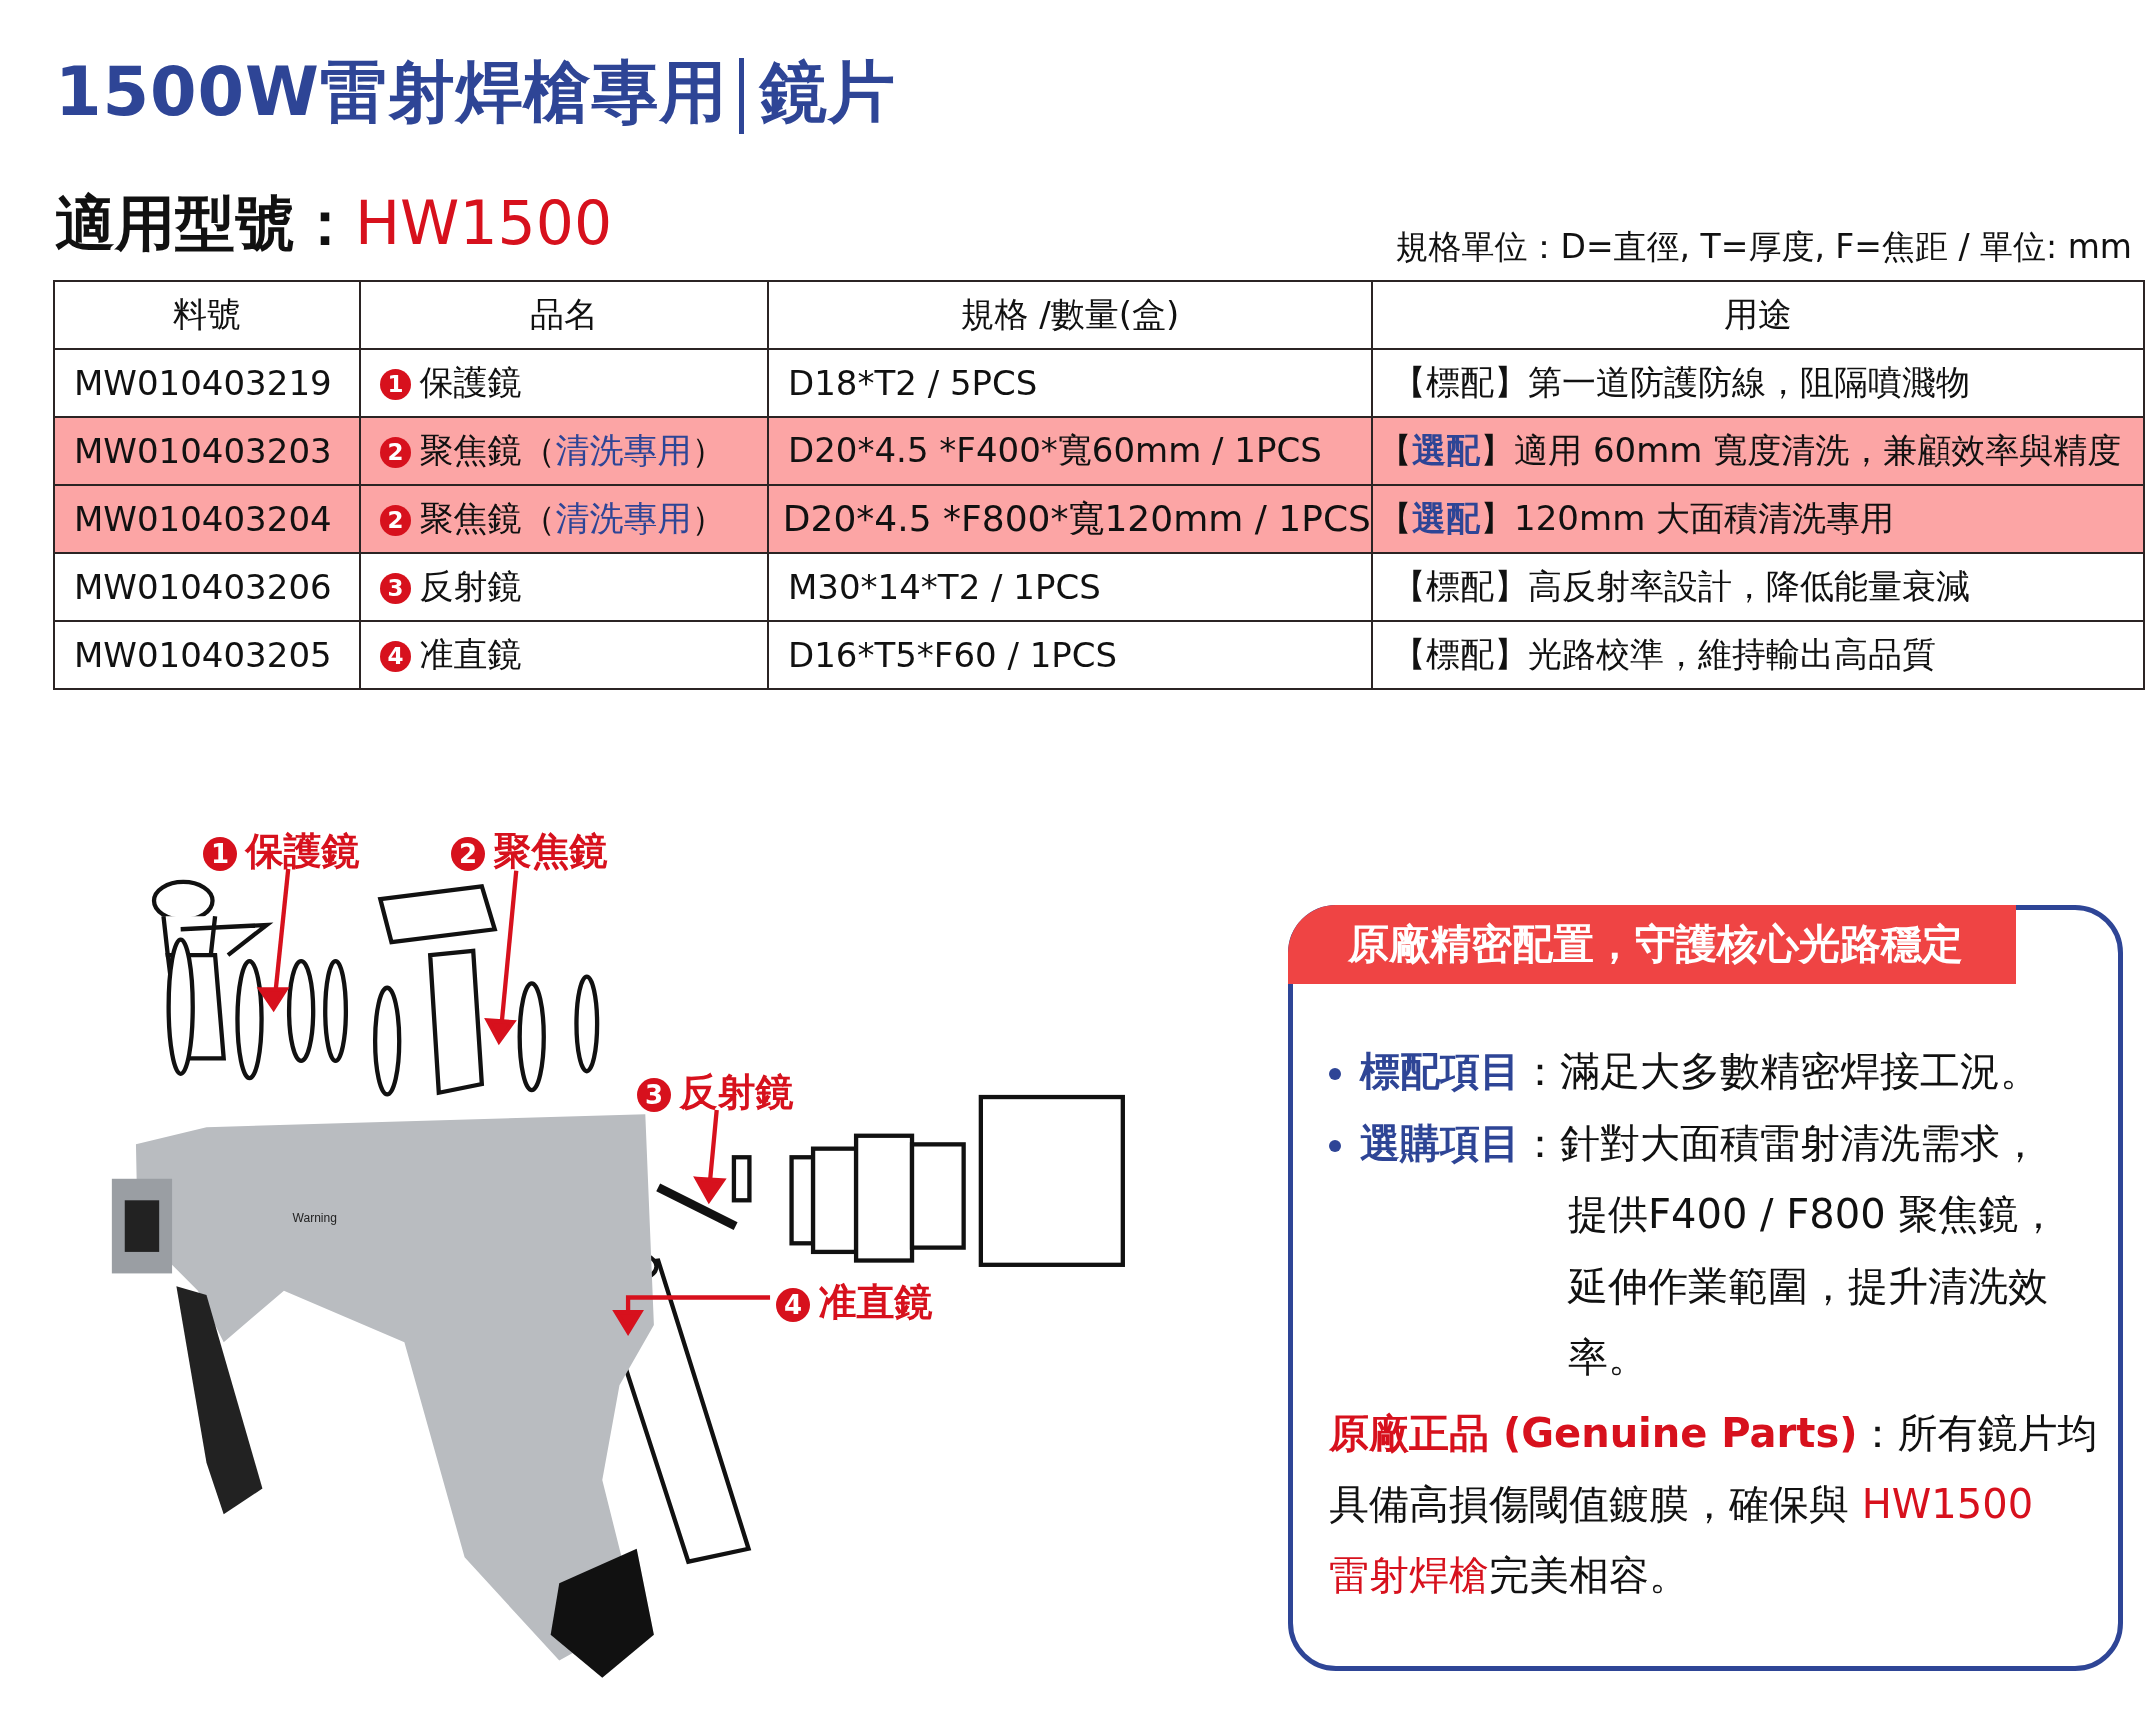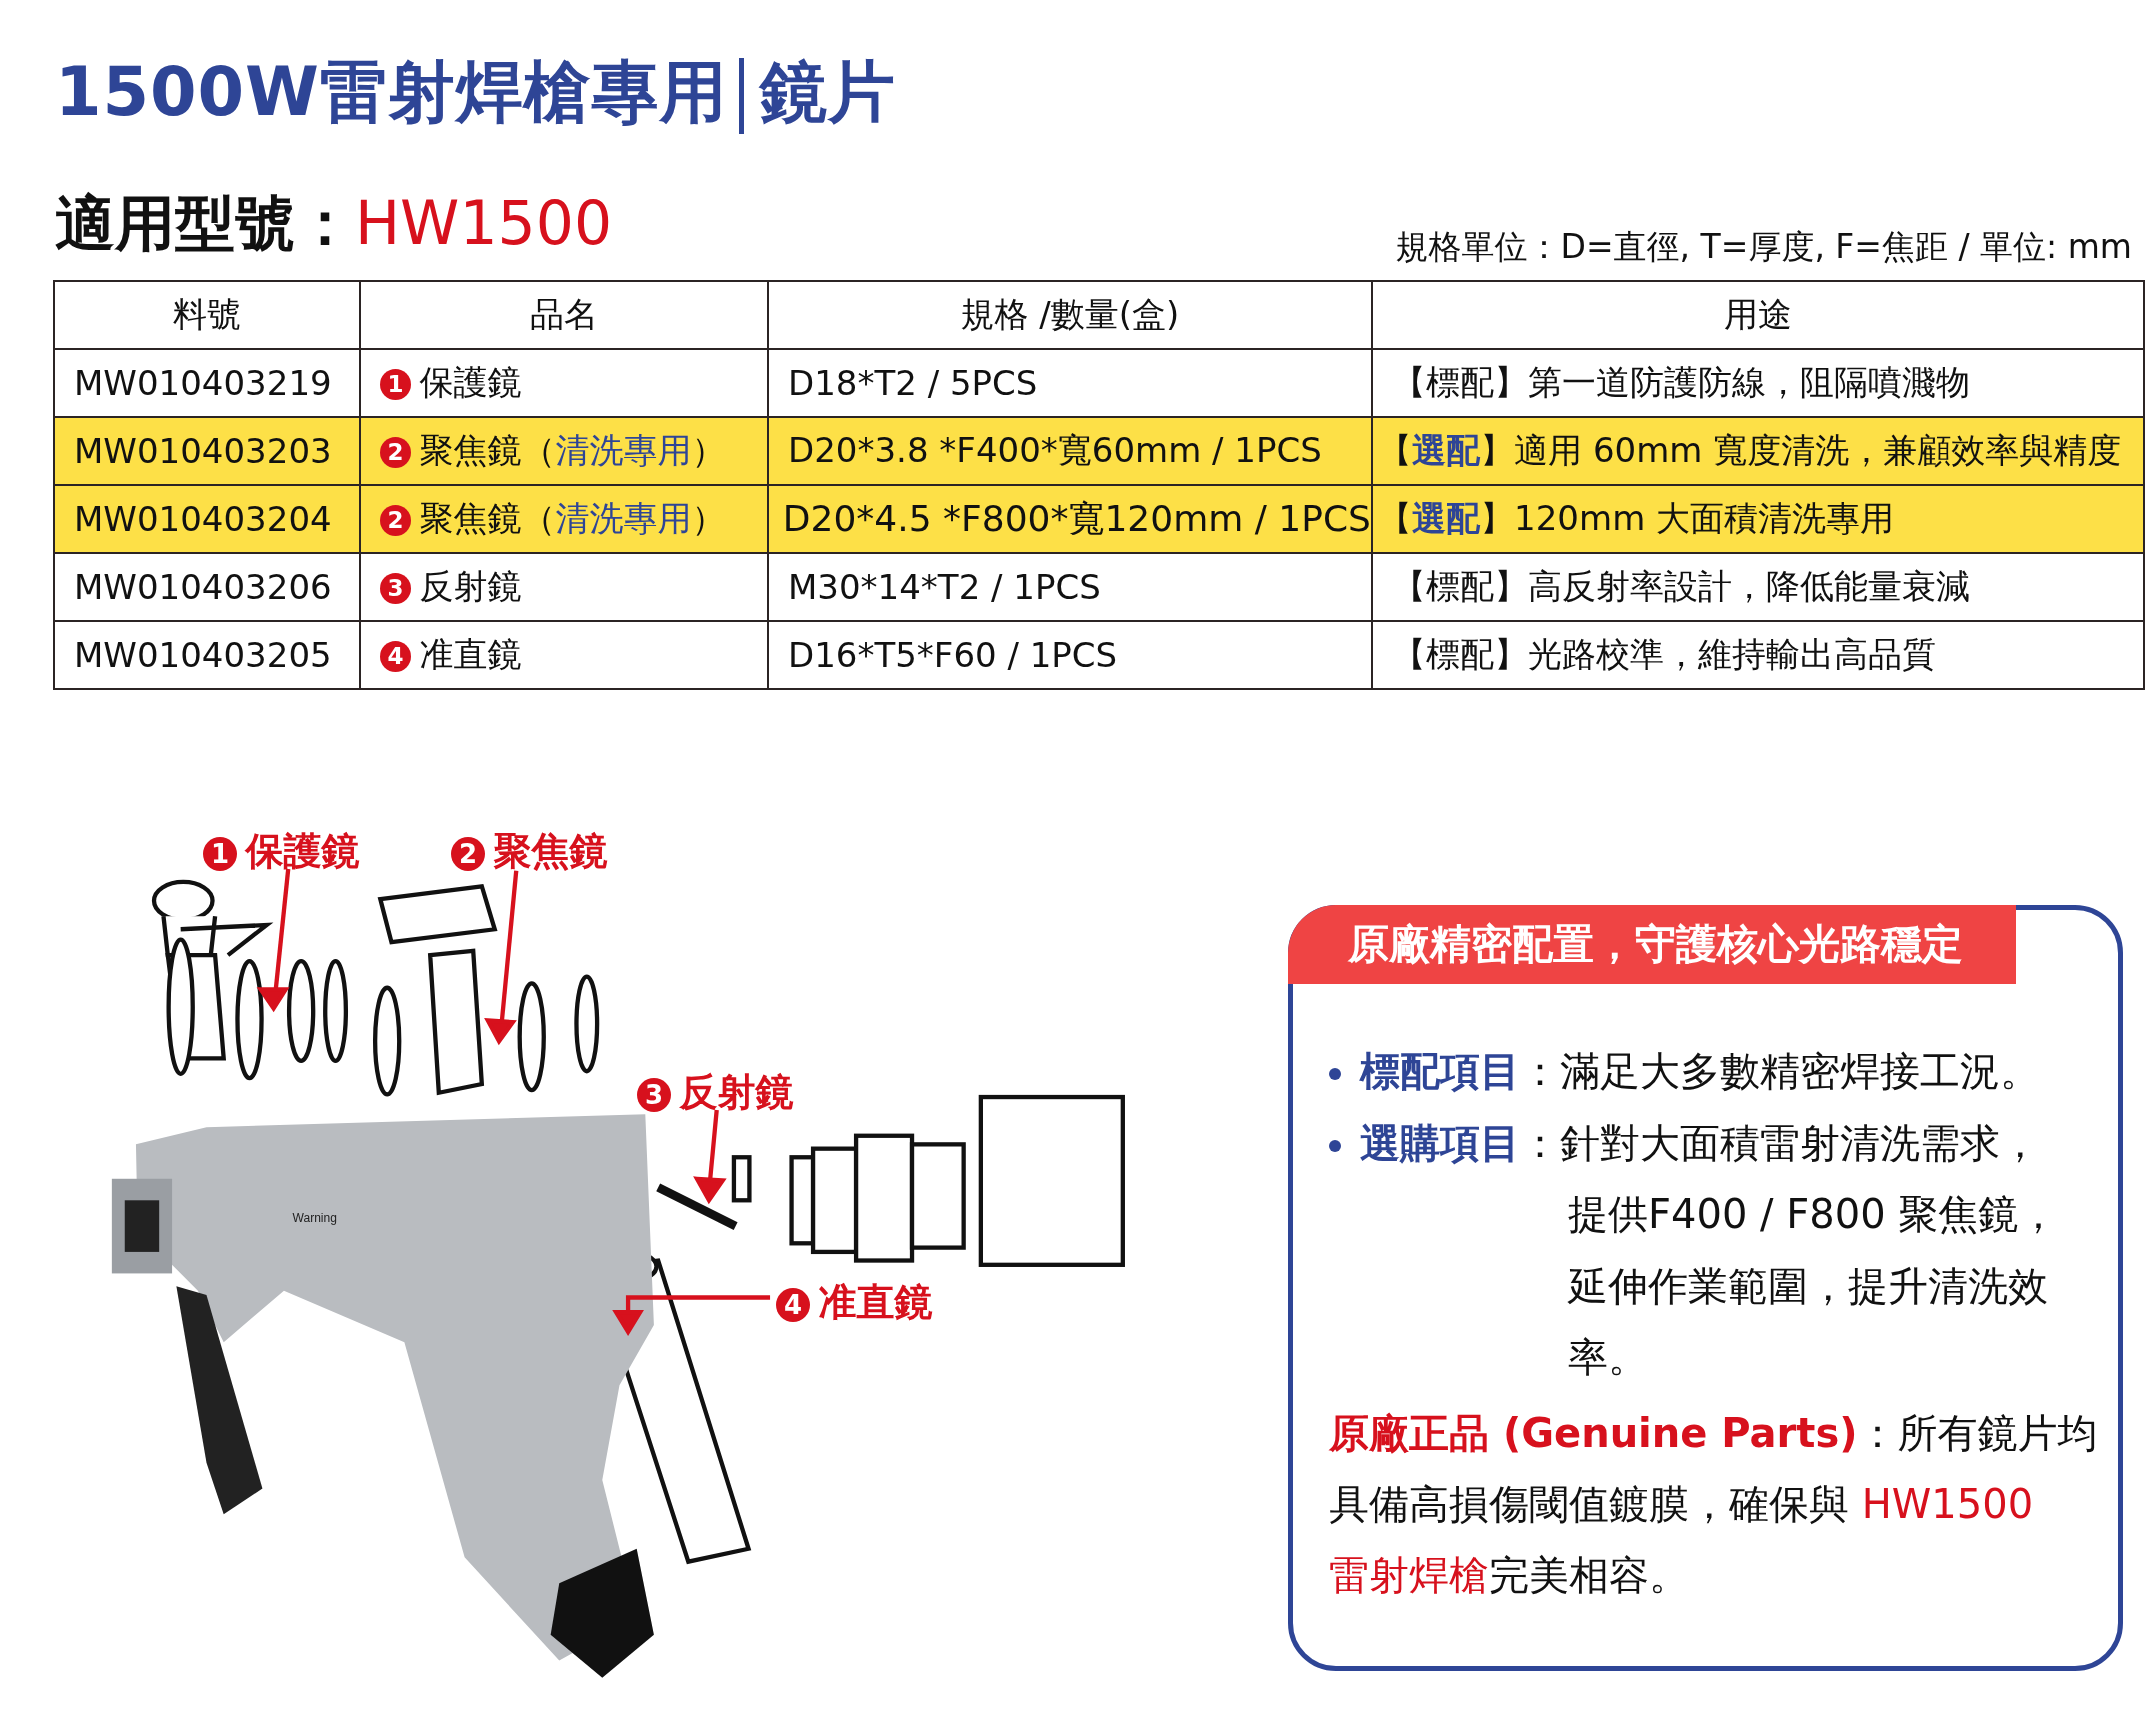--- a/index.html
+++ b/index.html
@@ -6,21 +6,21 @@
   body{width:2151px;height:1720px;position:relative;overflow:hidden;font-family:"DejaVu Sans","Liberation Sans",sans-serif;color:#111;}
   .abs{position:absolute;}
   #title{left:55px;top:45px;font-size:67px;font-weight:bold;color:#2e4596;letter-spacing:0.9px;white-space:nowrap;line-height:95px;}
   #title .bar{display:inline-block;width:5.2px;height:76px;background:#2e4596;vertical-align:middle;margin:0 15.5px 0 12px;}
   #model{left:55px;top:185px;font-size:60px;font-weight:bold;white-space:nowrap;line-height:77px;}
   #model .red{color:#d7111d;font-weight:normal;}
   #units{right:19px;top:225px;font-size:33px;white-space:nowrap;line-height:43px;}
   table.spec{position:absolute;left:53px;top:280px;width:2092px;border-collapse:collapse;font-size:34px;}
   table.spec td,table.spec th{border:2.6px solid #2b2424;height:66px;padding:0 0 0 19px;white-space:nowrap;font-weight:normal;text-align:left;}
   table.spec th{text-align:center;padding:0;}
-  table.spec tr.opt td{background:#fde047;}
+  table.spec tr.opt td{background:#fca5a5;}
   .num{display:inline-block;width:31px;height:31px;border-radius:50%;background:#d7111d;color:#fff;font-size:23px;font-weight:bold;text-align:center;line-height:31px;vertical-align:middle;margin-right:8.6px;}
   .blue{color:#2e4596;}
   .blueb{color:#2e4596;font-weight:bold;}
   .diagram-label{font-size:38px;font-weight:bold;color:#d7111d;white-space:nowrap;}
   .diagram-label .num{width:34px;height:34px;line-height:34px;font-size:26px;}
   #infobox{left:1288px;top:905px;width:835px;height:766px;border:5.2px solid #2e4596;border-radius:48px;box-sizing:border-box;}
   #infobox-header{position:absolute;left:1288px;top:905px;width:728px;height:79px;background:#ef4444;border-top-left-radius:48px;color:#fff;font-size:41px;font-weight:bold;line-height:79px;padding-left:60px;box-sizing:border-box;white-space:nowrap;}
   .info-line{position:absolute;font-size:40px;white-space:nowrap;line-height:52px;}
   .red{color:#d7111d;}
   .redb{color:#d7111d;font-weight:bold;}
@@ -54,21 +54,21 @@
   </tr>
   <tr>
     <td>MW010403219</td>
     <td><span class="num">1</span><span>保護鏡</span></td>
     <td>D18*T2 / 5PCS</td>
     <td>【<span>標配</span>】<span>第一道防護防線，阻隔噴濺物</span></td>
   </tr>
   <tr class="opt">
     <td>MW010403203</td>
     <td><span class="num">2</span><span>聚焦鏡（</span><span class="blue">清洗專用</span><span>）</span></td>
-    <td style="padding-left:19px">D20*3.8 *F400*寬60mm / 1PCS</td>
+    <td style="padding-left:19px">D20*4.5 *F400*寬60mm / 1PCS</td>
     <td style="padding-left:5.2px">【<span class="blueb">選配</span>】<span>適用 60mm 寬度清洗，兼顧效率與精度</span></td>
   </tr>
   <tr class="opt">
     <td>MW010403204</td>
     <td><span class="num">2</span><span>聚焦鏡（</span><span class="blue">清洗專用</span><span>）</span></td>
     <td style="font-size:36px;padding-left:13.8px">D20*4.5 *F800*寬120mm / 1PCS</td>
     <td style="padding-left:5.2px">【<span class="blueb">選配</span>】<span>120mm 大面積清洗專用</span></td>
   </tr>
   <tr>
     <td>MW010403206</td>

